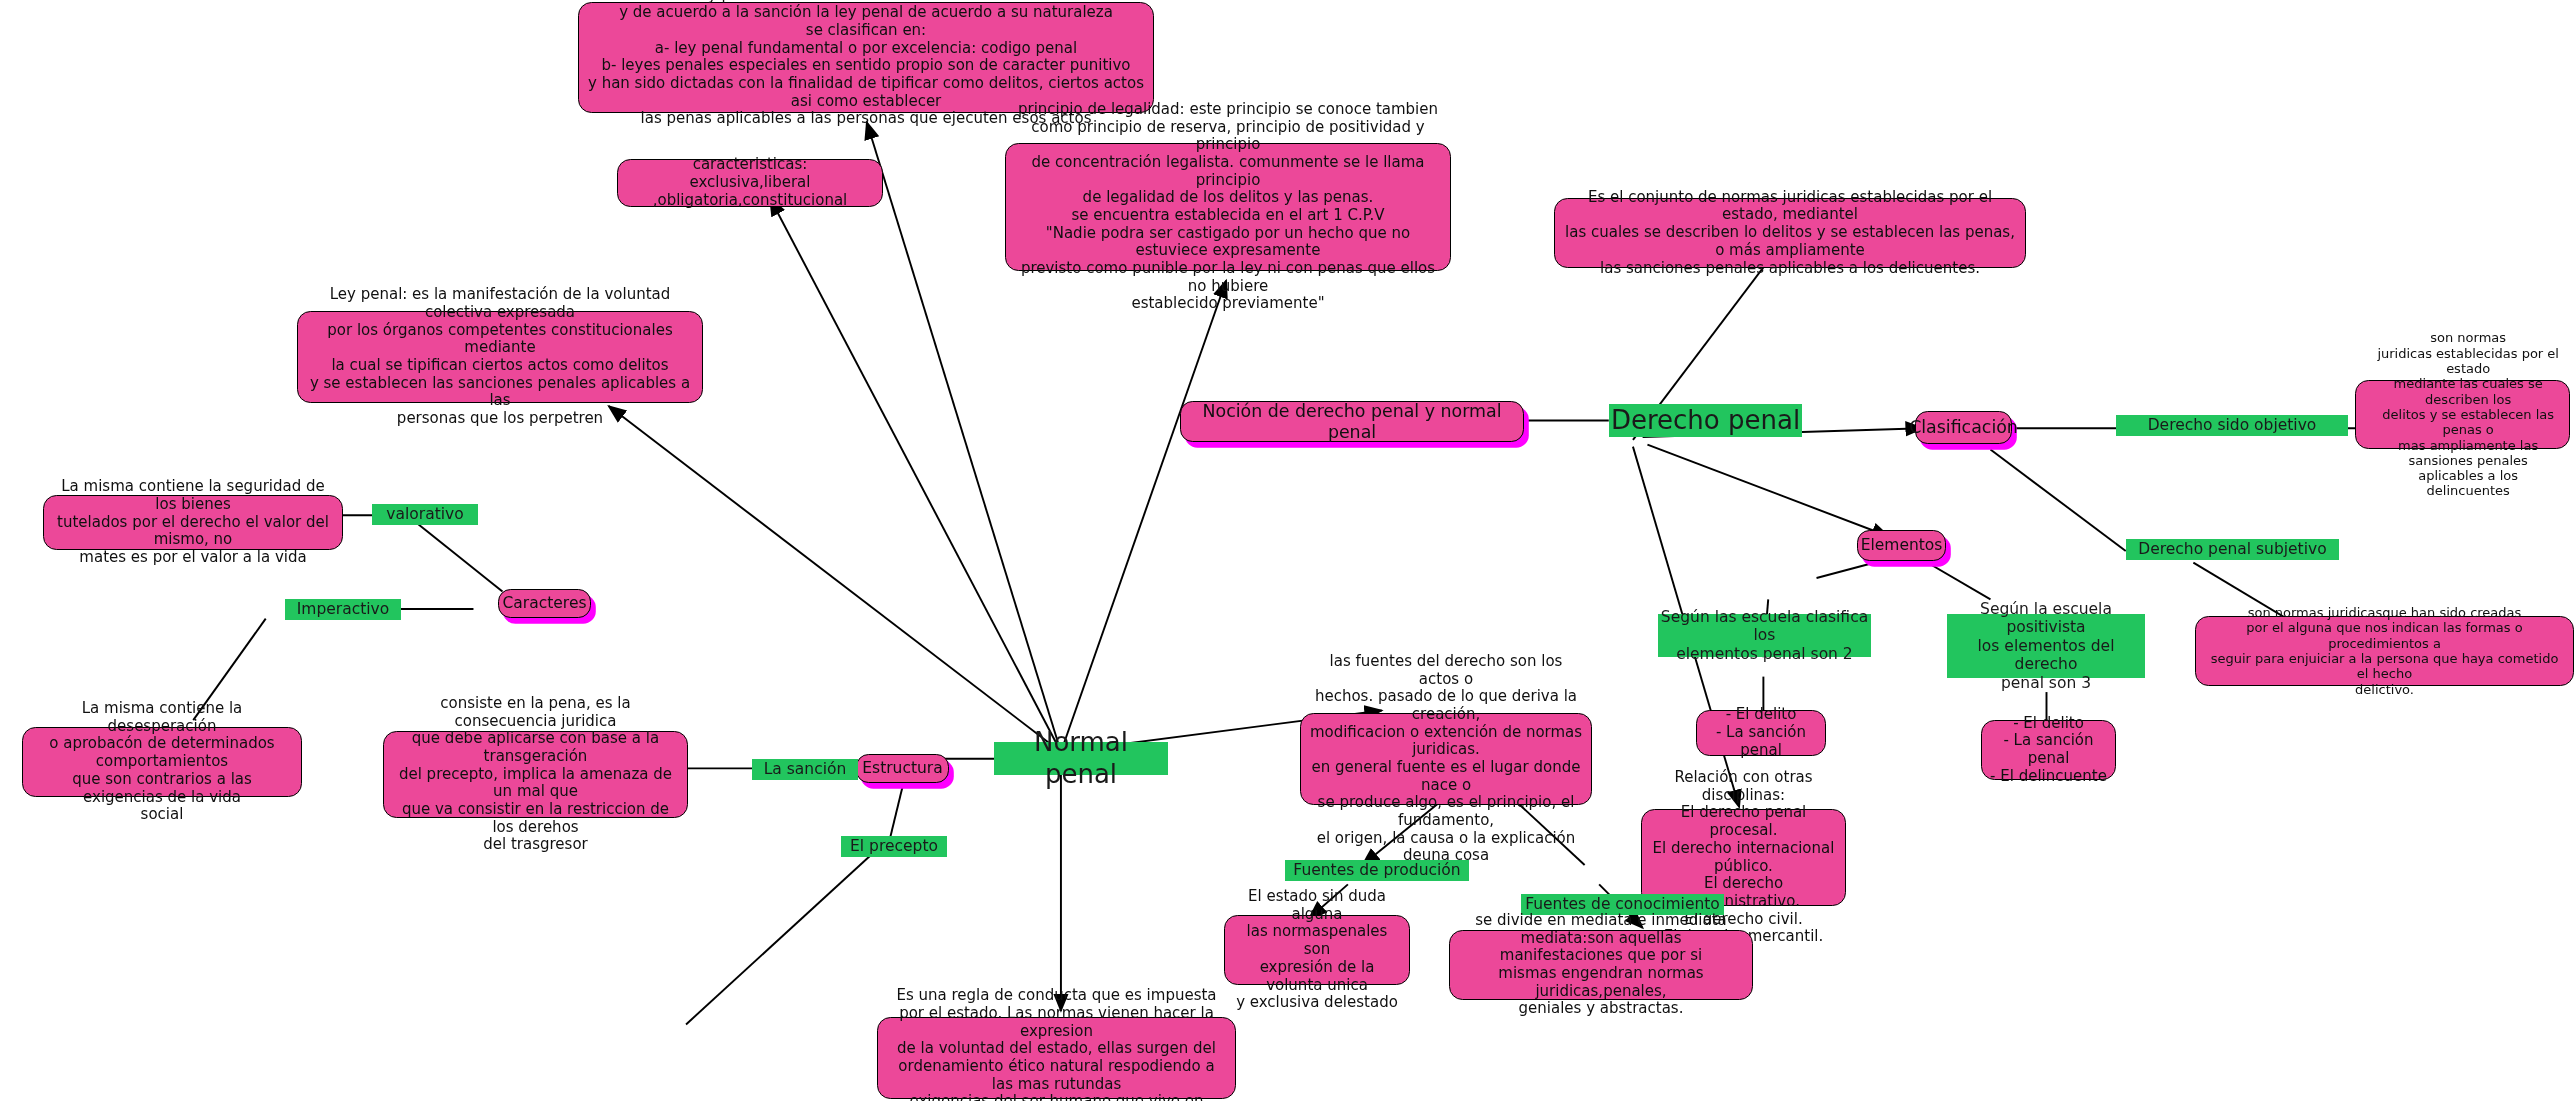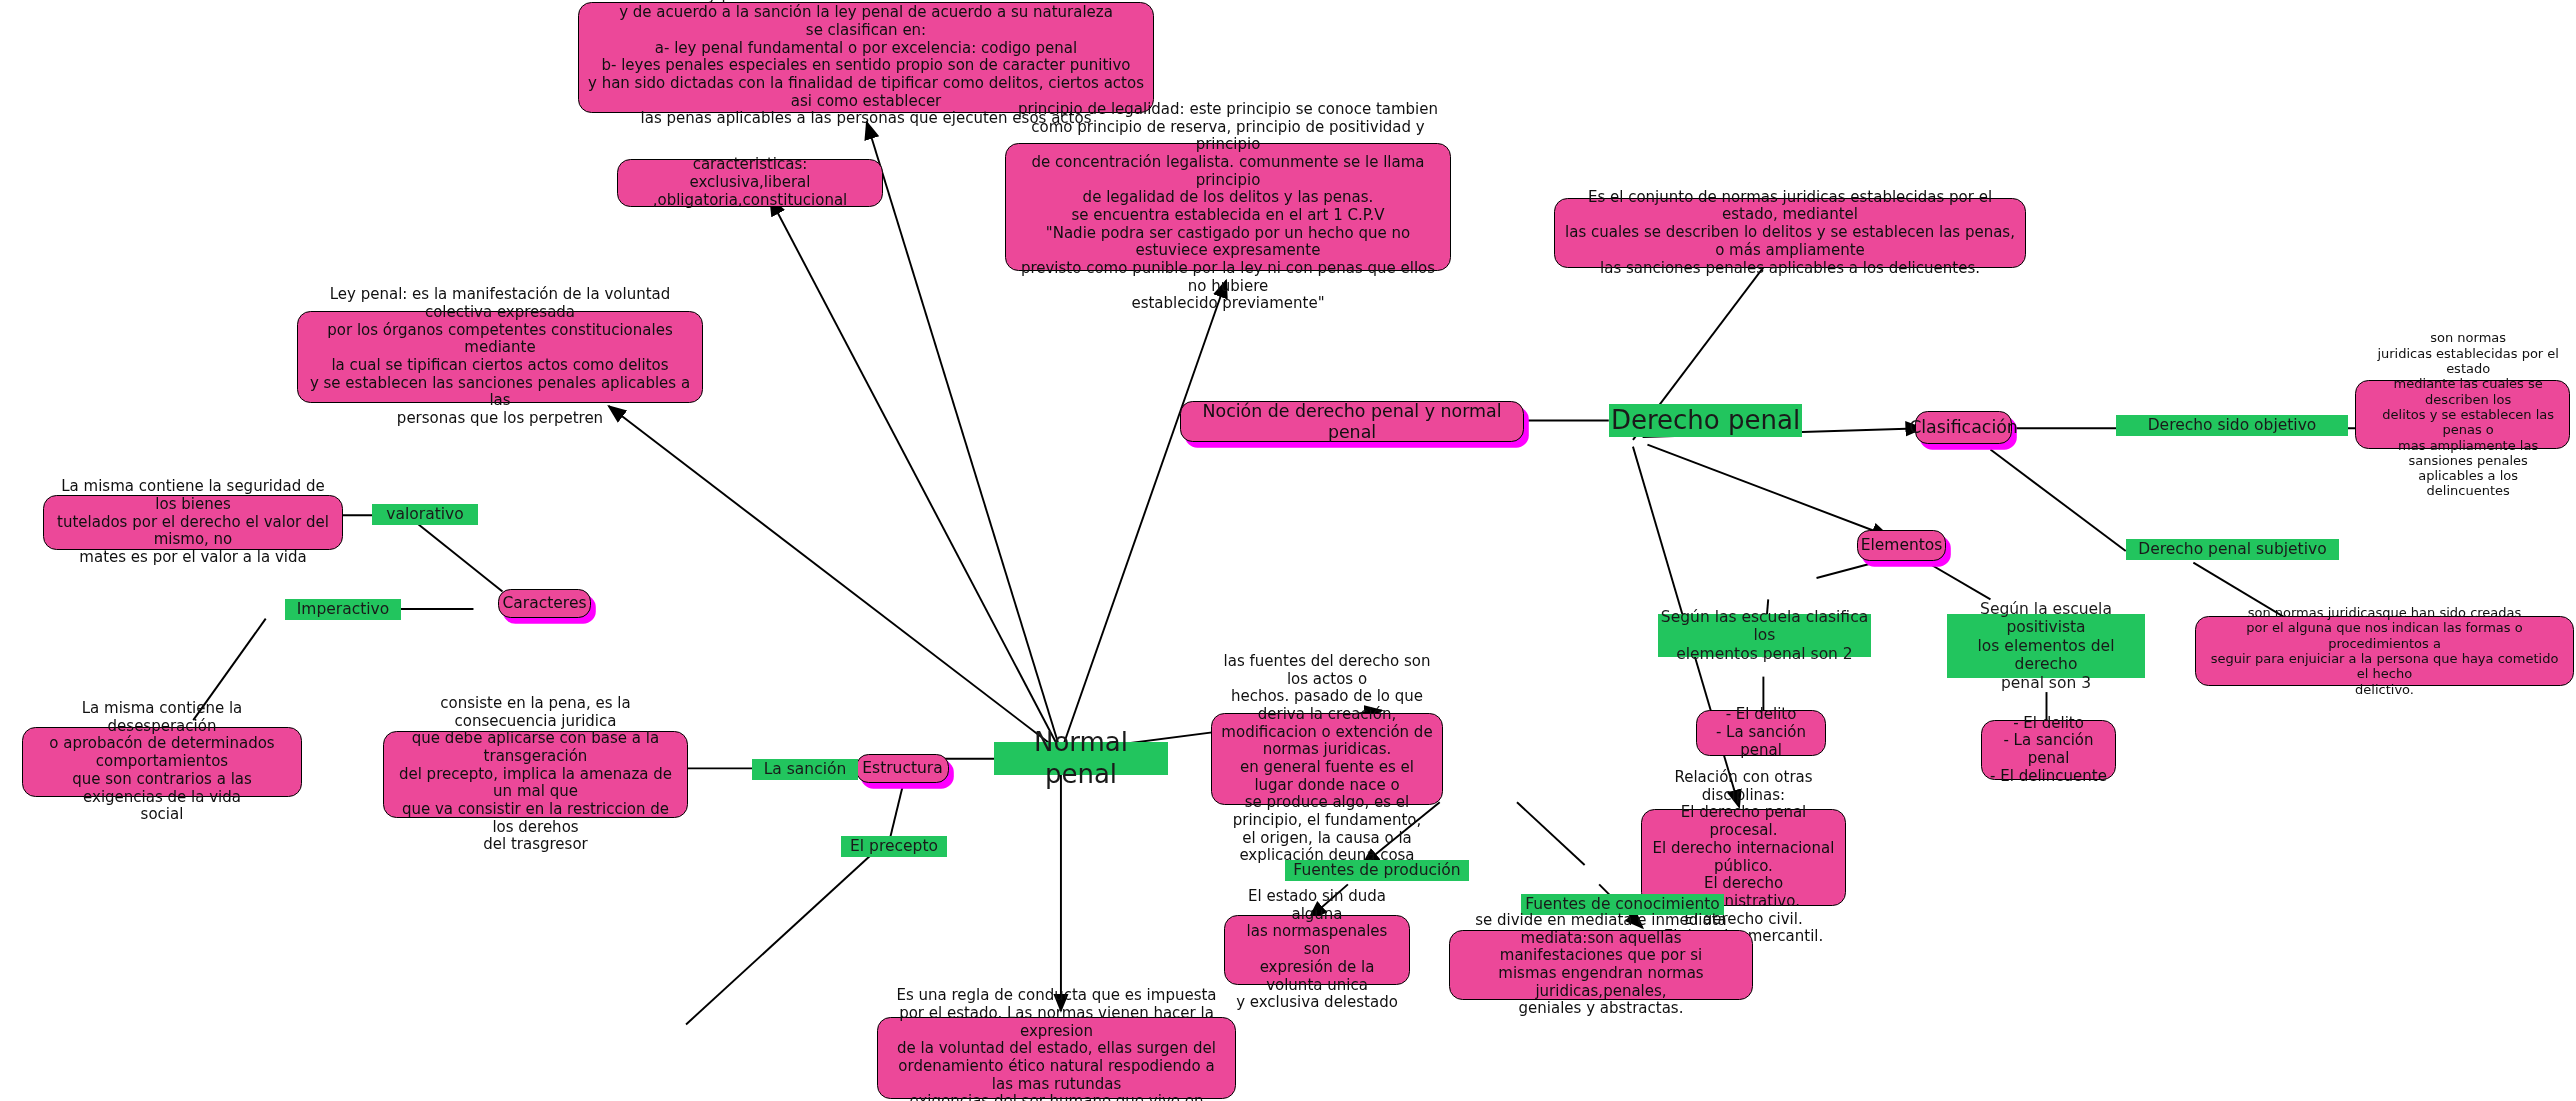--- a/index.html
+++ b/index.html
@@ -211,21 +211,21 @@
 
   <div class="plain lbl" style="left:841px;top:836px;width:106px;height:21px;">El precepto</div>
 
 
   <div class="node body" style="left:877px;top:1017px;width:359px;height:82px;">Es una regla de conducta que es impuesta
 por el estado. Las normas vienen hacer la expresion
 de la voluntad del estado, ellas surgen del
 ordenamiento ético natural respodiendo a las mas rutundas
 exigencias del ser humano que vive en sociedad</div>
 
-  <div class="node body" style="left:1211px;top:713px;width:232px;height:92px;">las fuentes del derecho son los actos o
+  <div class="node body" style="left:1300px;top:713px;width:292px;height:92px;">las fuentes del derecho son los actos o
 hechos. pasado de lo que deriva la creación,
 modificacion o extención de normas juridicas.
 en general fuente es el lugar donde nace o
 se produce algo, es el principio, el fundamento,
 el origen, la causa o la explicación deuna cosa</div>
 
   <div class="plain lbl" style="left:1285px;top:860px;width:184px;height:21px;">Fuentes de produción</div>
 
   <div class="plain lbl" style="left:1521px;top:860px;width:203px;height:21px;margin-top:34px;">Fuentes de conocimiento</div>
 

